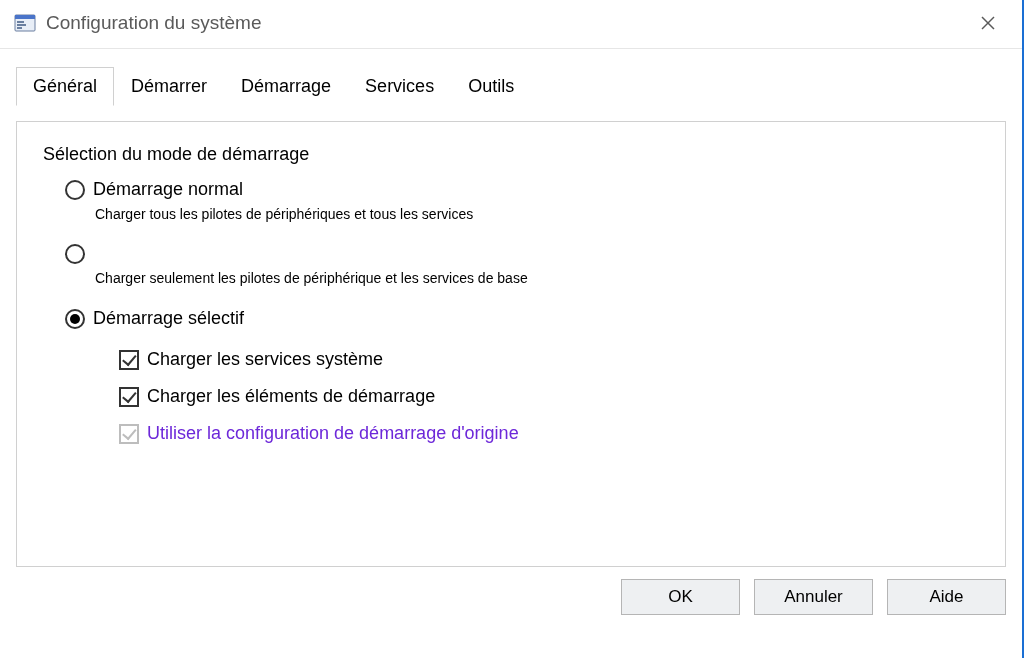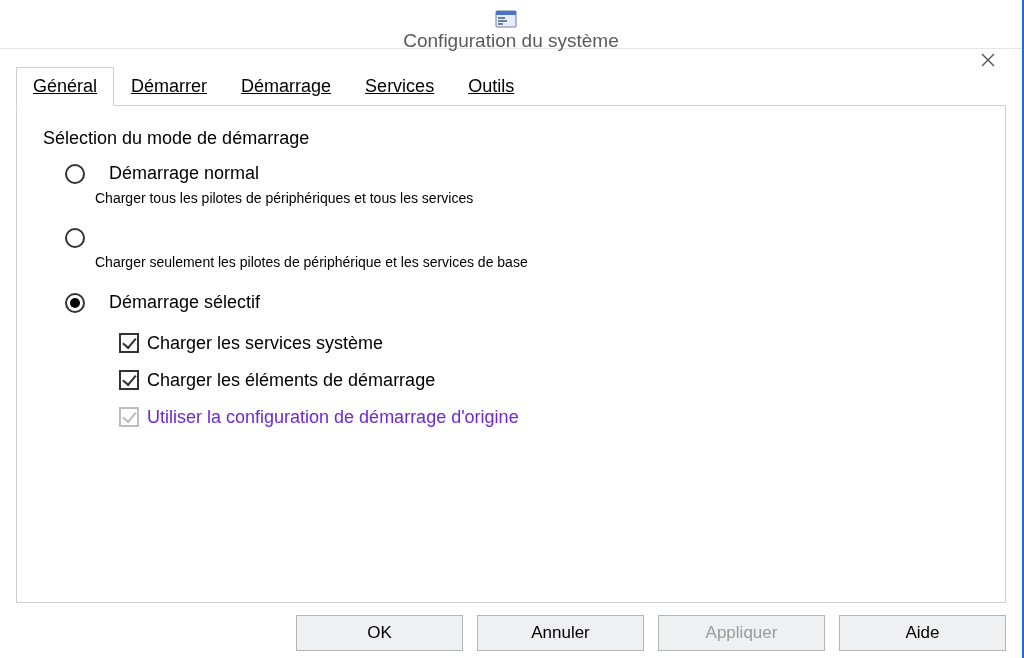--- a/index.html
+++ b/index.html
@@ -12,21 +12,20 @@
       height: 658px;
       overflow: hidden;
       position: relative;
       border-right: 2px solid #1a6fd4;
     }
     .titlebar {
       display: flex;
       align-items: center;
       padding: 8px 14px 10px 14px;
       height: 48px;
-      flex-direction: column;
     }
     .title-icon {
       width: 22px;
       height: 22px;
       margin-right: 10px;
       flex-shrink: 0;
     }
     .title-text {
       font-size: 19px;
       color: #5a5a5a;
@@ -54,46 +53,44 @@
     }
     .tab {
       padding: 8px 16px 8px 16px;
       font-size: 18px;
       color: #000;
       cursor: pointer;
       border: 1px solid transparent;
       border-bottom: none;
       position: relative;
       margin-right: 0;
-      text-decoration: underline;
     }
     .tab.active {
       border: 1px solid #d0d0d0;
       border-bottom: 1px solid #fff;
       background: #fff;
       z-index: 2;
       margin-bottom: -1px;
     }
     .tab-panel {
-      margin: 0 16px 12px 16px;
+      margin: 16px 16px 12px 16px;
       border: 1px solid #d0d0d0;
       padding: 22px 26px 30px 26px;
-      height: 498px;
+      height: 446px;
       position: relative;
     }
     .group-title {
       font-size: 18px;
       margin-bottom: 14px;
     }
     .radio-row {
       display: flex;
       align-items: center;
       margin-left: 22px;
       margin-bottom: 6px;
-      gap: 16px;
     }
     .radio-desc {
       margin-left: 52px;
       font-size: 14px;
       margin-bottom: 22px;
     }
     .radio-circle {
       width: 20px;
       height: 20px;
       border: 2px solid #333;
@@ -109,21 +106,21 @@
       width: 10px;
       height: 10px;
       background: #000;
       border-radius: 50%;
     }
     .radio-label {
       font-size: 18px;
     }
     .check-row {
       display: flex;
-      align-items: flex-start;
+      align-items: center;
       margin-left: 76px;
       margin-bottom: 16px;
     }
     .check-box {
       width: 20px;
       height: 20px;
       border: 2px solid #333;
       margin-right: 8px;
       display: flex;
       align-items: center;
@@ -150,21 +147,21 @@
     .check-label.disabled {
       color: #6d28d9;
     }
     .button-row {
       display: flex;
       justify-content: flex-end;
       gap: 14px;
       padding: 0 16px 0 0;
     }
     .btn {
-      width: 167px;
+      width: 119px;
       height: 36px;
       border: 1px solid #b5b5b5;
       background: #eef0f2;
       font-size: 17px;
       font-family: inherit;
       cursor: pointer;
       color: #000;
     }
     .btn.disabled {
       color: #9a9a9a;
@@ -234,15 +231,14 @@
 
   <div class="check-row">
     <span class="check-box checked disabled"></span>
     <span class="check-label disabled">Utiliser la configuration de démarrage d'origine</span>
   </div>
 </div>
 
 <div class="button-row">
   <button class="btn">OK</button>
   <button class="btn">Annuler</button>
-  <button class="btn disabled">Appliquer</button>
   <button class="btn">Aide</button>
 </div>
 
 </body></html>

